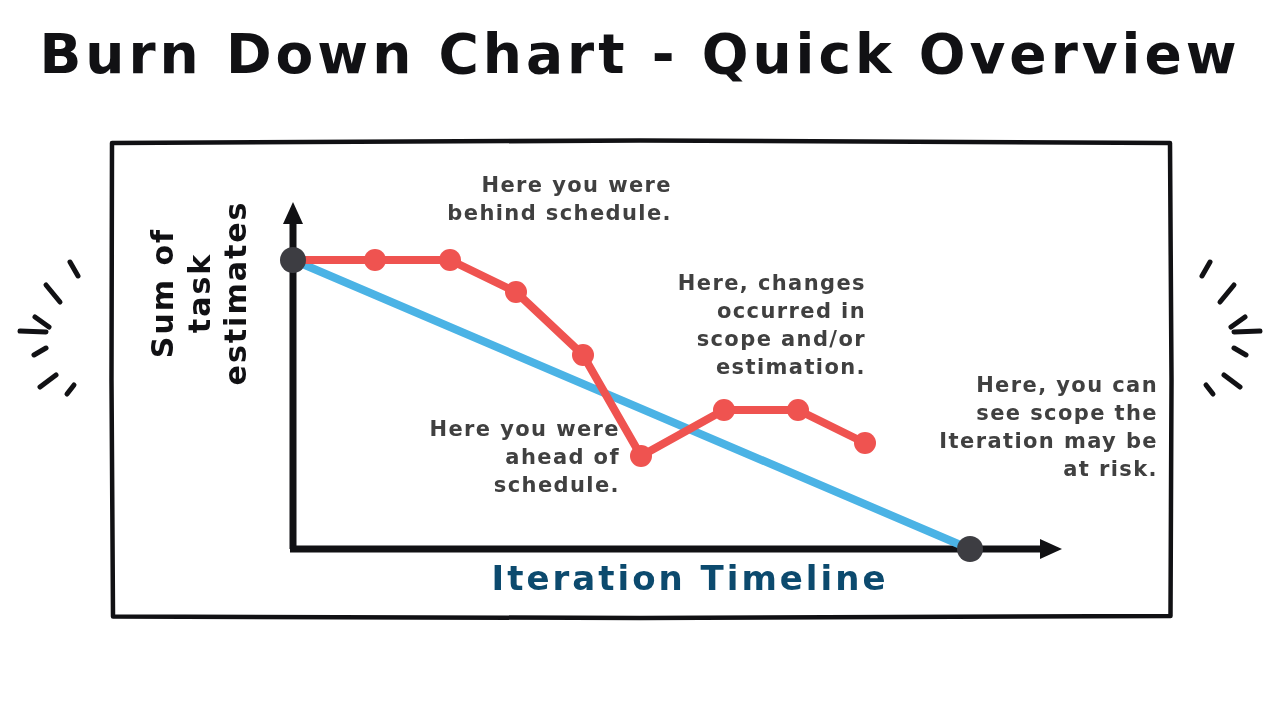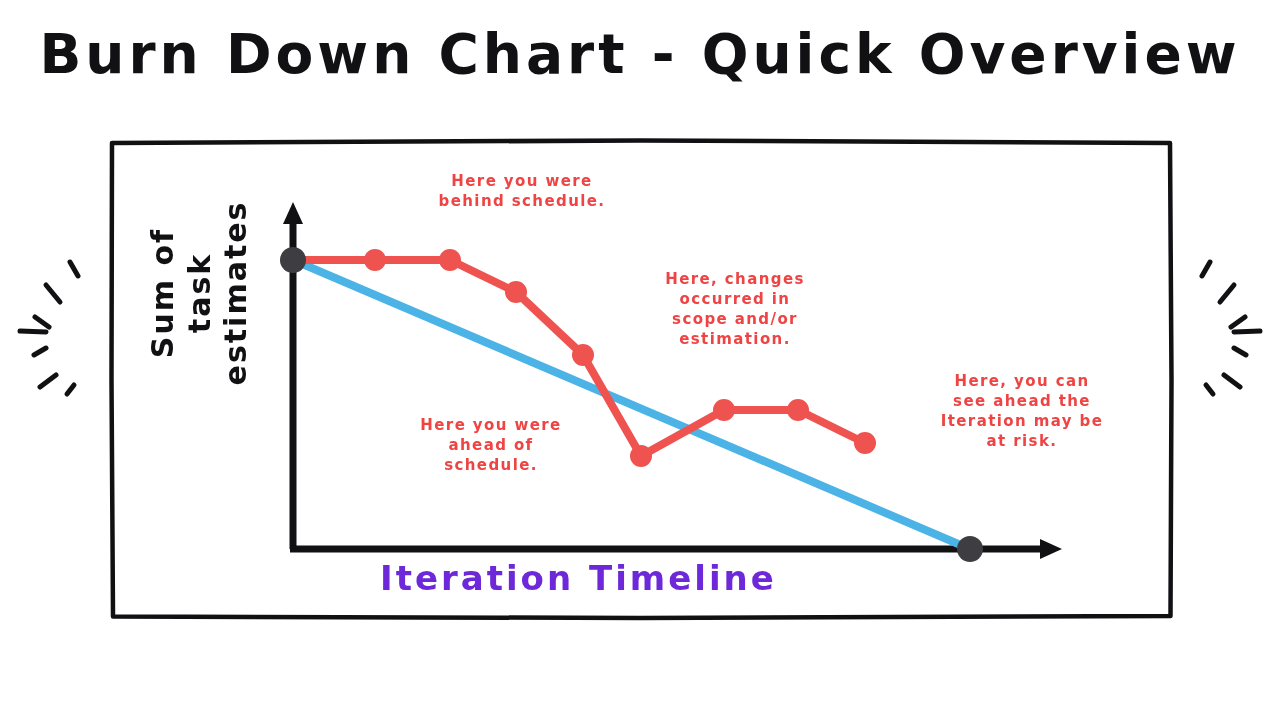--- a/index.html
+++ b/index.html
@@ -36,26 +36,26 @@
   svg.layer {
     position: absolute;
     left: 0; top: 0;
     width: 1280px;
     height: 720px;
     overflow: visible;
   }
   .anno {
     position: absolute;
     font-family: "DejaVu Sans", sans-serif;
-    font-size: 15px;
+    font-size: 21px;
     font-weight: 700;
     line-height: 1.33;
     letter-spacing: 1.4px;
-    color: #ef4444;
-    text-align: center;
+    color: #404040;
+    text-align: right;
     white-space: pre-line;
   }
   #anno-behind   { left: 372px; top: 172px; width: 300px; }
   #anno-scope    { left: 604px; top: 270px; width: 262px; }
   #anno-ahead    { left: 362px; top: 416px; width: 258px; }
   #anno-risk     { left: 886px; top: 372px; width: 272px; }
 
   #y-axis-label {
     position: absolute;
     left: 50px;
@@ -74,25 +74,26 @@
     line-height: 1.22;
     color: #111114;
     text-align: center;
     white-space: pre-line;
   }
   #x-axis-label {
     position: absolute;
     left: 380px;
     top: 558px;
     width: 620px;
+    text-align: center;
     font-family: "DejaVu Sans", sans-serif;
     font-size: 34px;
     font-weight: 700;
     letter-spacing: 3px;
-    color: #6d28d9;
+    color: #0c4a6e;
     white-space: nowrap;
   }
 </style>
 </head>
 <body>
 
 <div id="stage">
 
   <div id="page-title">Burn Down Chart - Quick Overview</div>
 
@@ -152,21 +153,21 @@
   <div class="anno" id="anno-behind">Here you were
 behind schedule.</div>
   <div class="anno" id="anno-scope">Here, changes
 occurred in
 scope and/or
 estimation.</div>
   <div class="anno" id="anno-ahead">Here you were
 ahead of
 schedule.</div>
   <div class="anno" id="anno-risk">Here, you can
-see ahead the
+see scope the
 Iteration may be
 at risk.</div>
 
   <div id="y-axis-label">Sum of
 task
 estimates</div>
   <div id="x-axis-label">Iteration Timeline</div>
 
 </div>
 

